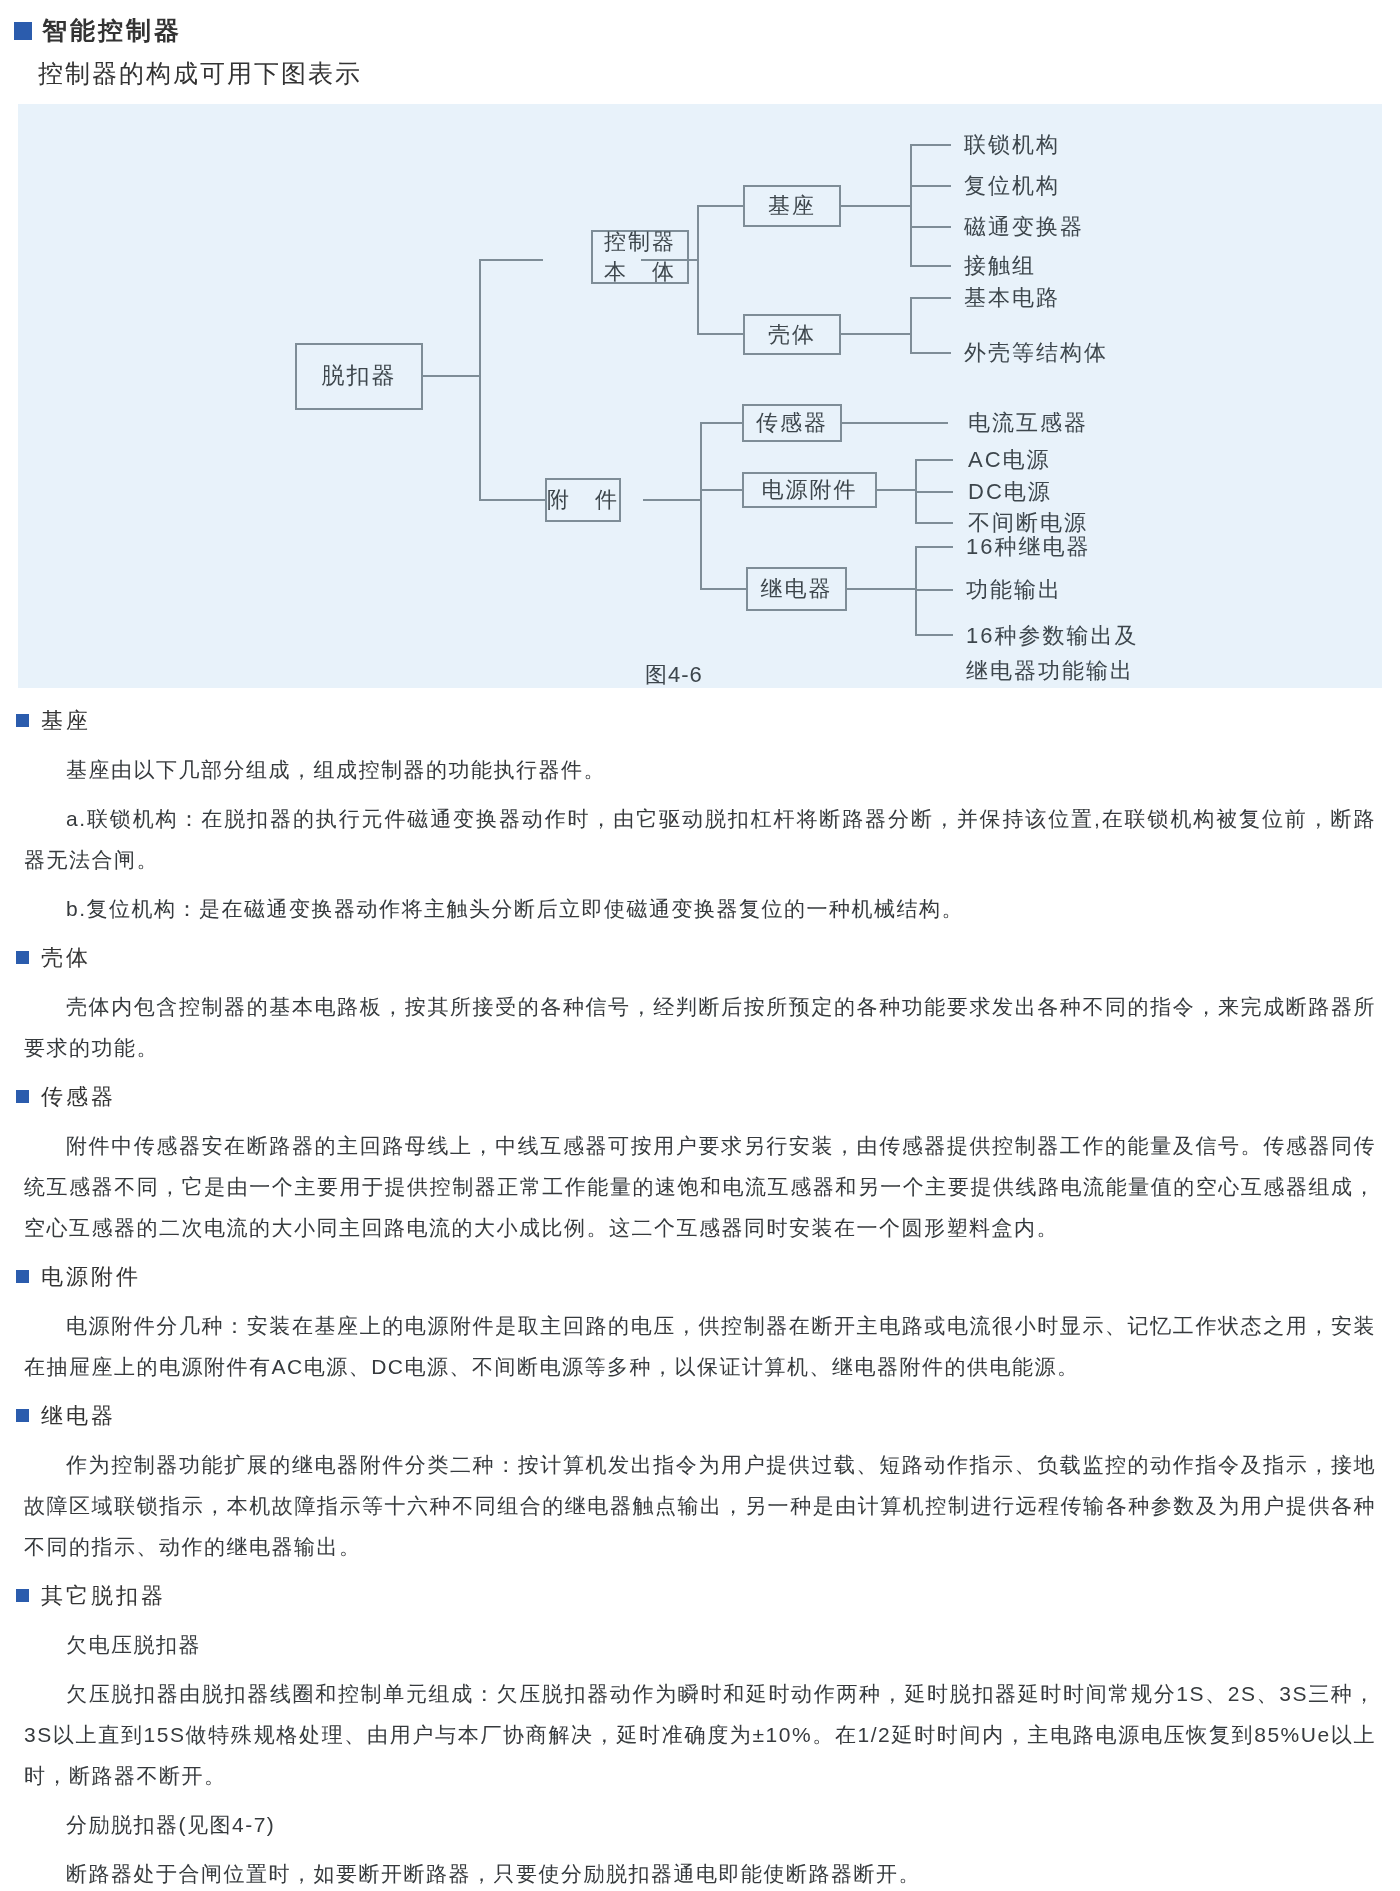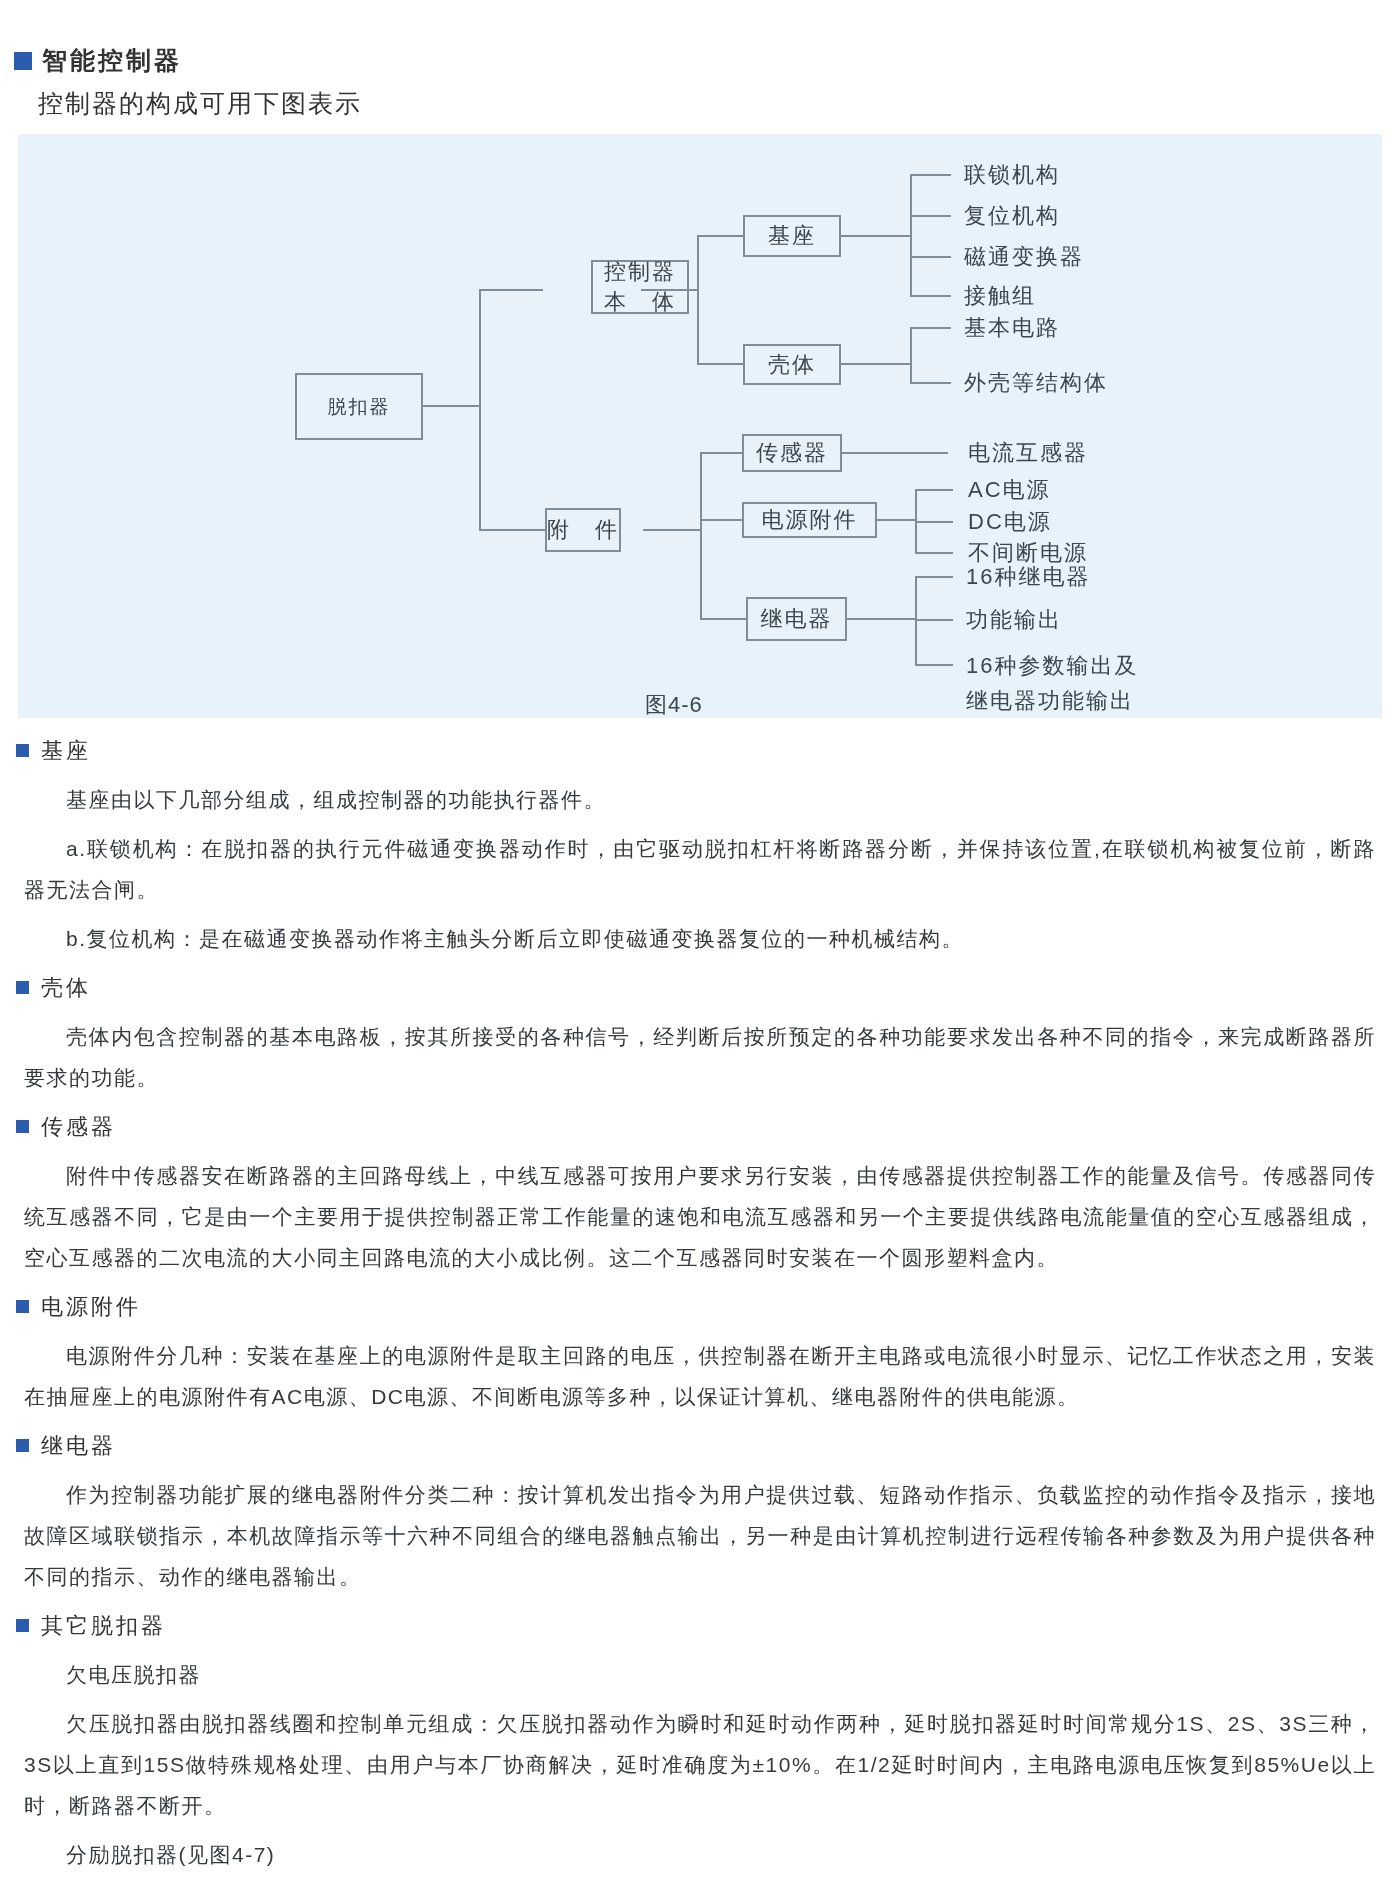--- a/index.html
+++ b/index.html
@@ -9,38 +9,38 @@
     --line:#7e8d97;
     --nodeink:#3d464c;
   }
   *{box-sizing:border-box;}
   html,body{margin:0;padding:0;}
   body{
     width:1400px;height:1891px;overflow:hidden;background:#ffffff;
     font-family:"Liberation Sans","DejaVu Sans",sans-serif;color:var(--ink);
   }
   
-  .doc-header{padding:14px 8px 0 14px;height:104px;margin-top:30px;}
+  .doc-header{padding:14px 8px 0 14px;height:104px;}
   .title-row{display:flex;align-items:center;}
   .sq{display:inline-block;background:var(--accent);}
   .sq-lg{width:18px;height:18px;margin-right:10px;}
   .sq-sm{width:13px;height:13px;margin-right:12px;flex:0 0 13px;}
   h1.page-title{margin:0;font-size:25px;font-weight:600;letter-spacing:3px;color:#333;}
   p.subtitle{margin:10px 0 0 24px;font-size:25px;letter-spacing:2px;color:#333;}
   
   .panel{
     position:relative;margin:0 18px;width:1364px;height:584px;
     background:var(--panel);
   }
   .nbox{
     position:absolute;border:2px solid var(--line);
     display:flex;flex-direction:column;align-items:center;justify-content:center;
     font-size:22px;color:var(--nodeink);letter-spacing:2px;line-height:30px;
   }
-  .nbox.root{font-size:19px;}
+  .nbox.root{font-size:23px;font-family:Liberation Mono, monospace;}
   .lh{position:absolute;height:2px;background:var(--line);}
   .lv{position:absolute;width:2px;background:var(--line);}
   .leaf{
     position:absolute;transform:translateY(-50%);
     font-size:22px;color:var(--nodeink);letter-spacing:2px;white-space:nowrap;
   }
   .leaf.multi{transform:none;line-height:35px;}
   .caption{position:absolute;left:627px;top:556px;font-size:22px;color:#3d464c;letter-spacing:1px;}
   
   .sections{padding:12px 16px 0 16px;}

